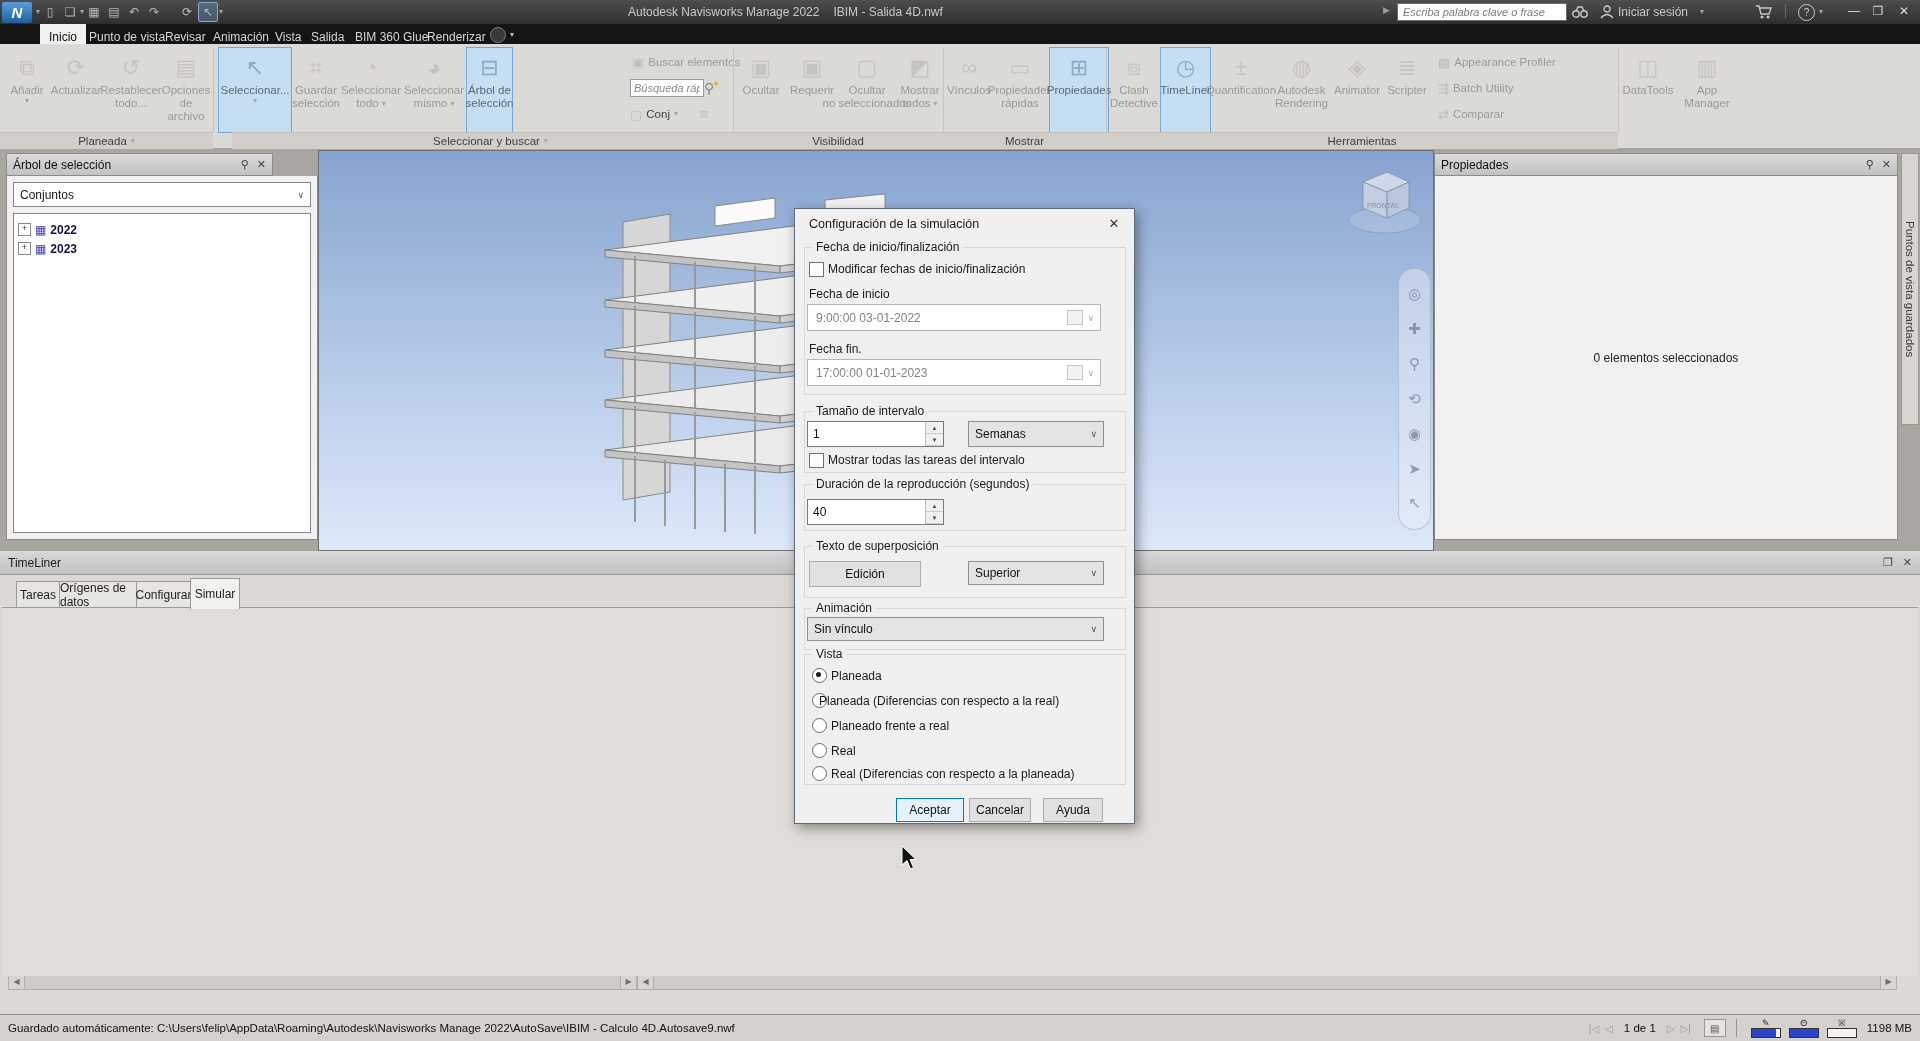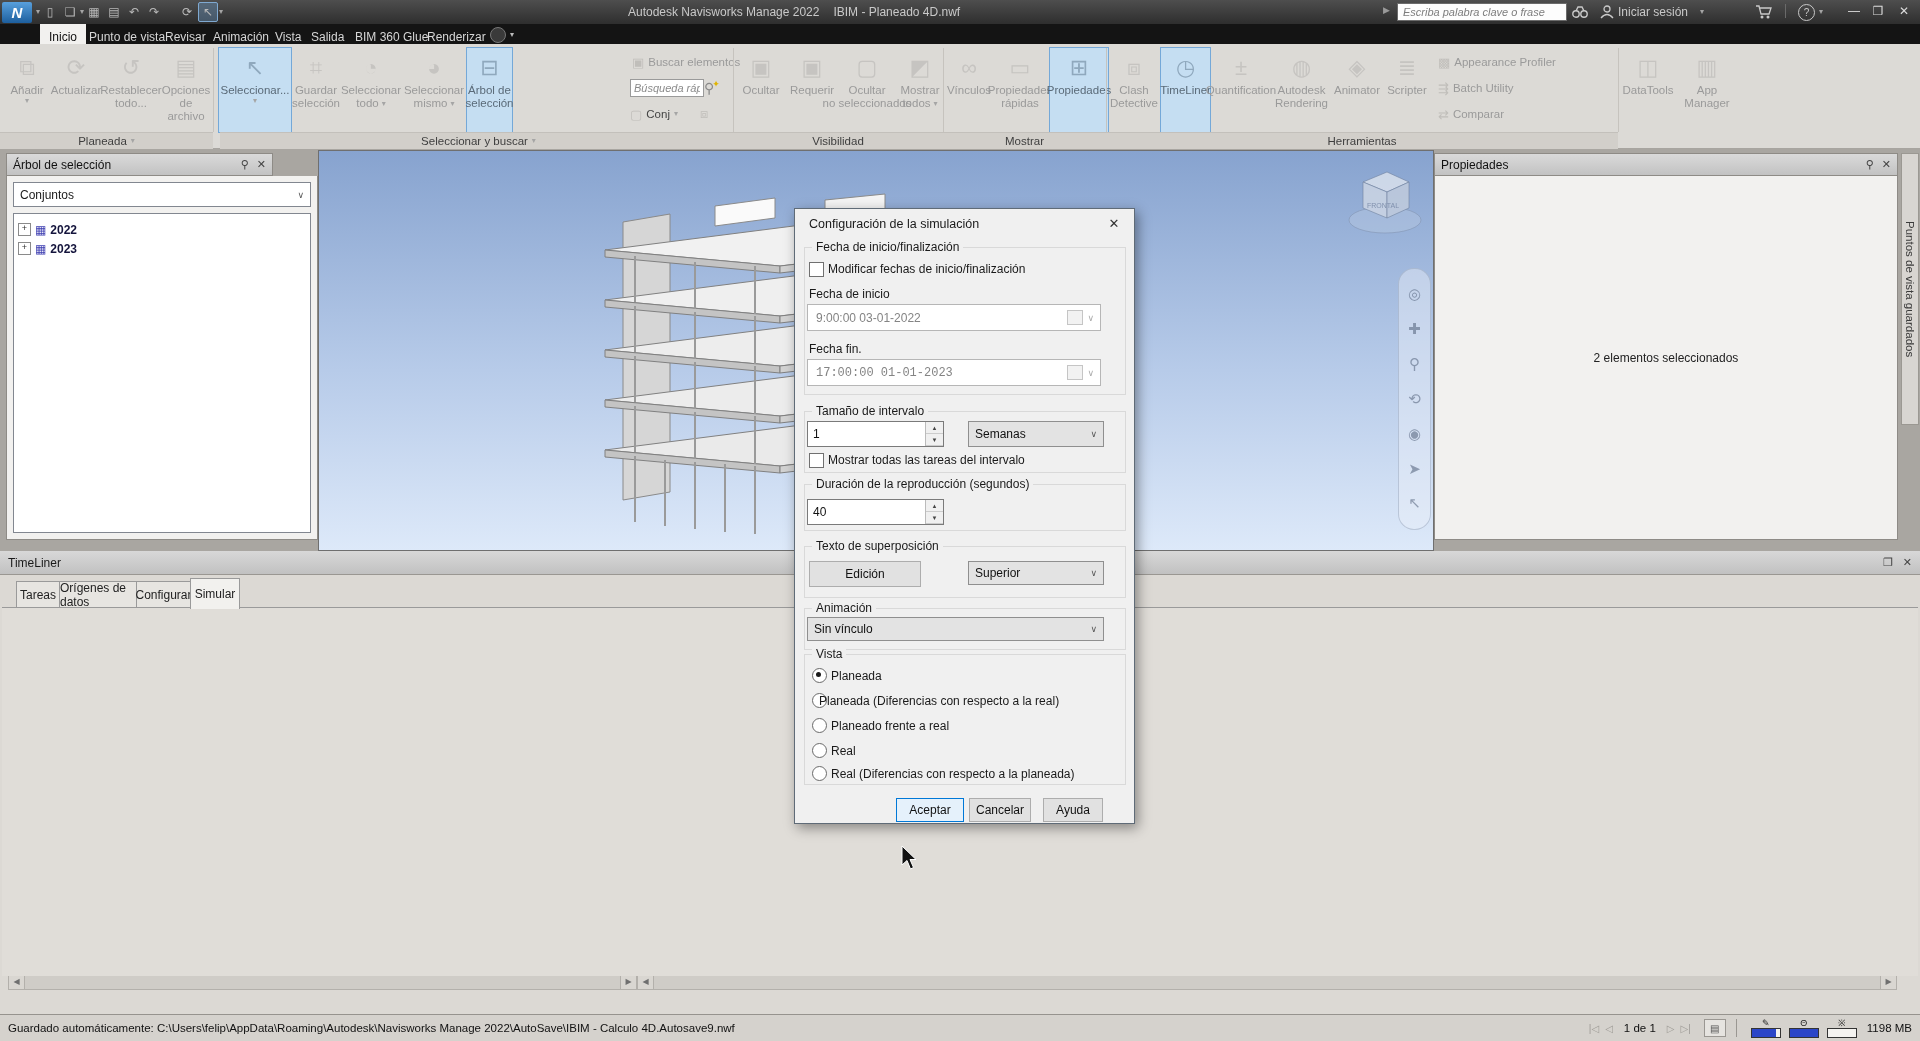--- a/index.html
+++ b/index.html
@@ -98,21 +98,21 @@
     <span class="cr">▾</span>
     <span class="qi">▦</span>
     <span class="qi">▤</span>
     <span class="qi">↶</span>
     <span class="qi">↷</span>
     <span class="qi" style="margin-left:14px">⟳</span>
     <span class="qi hl">↖</span>
     <span class="cr">▾</span>
     <div class="a f" style="left:628px;top:0;height:24px;gap:14px">
       <span>Autodesk Navisworks Manage 2022</span>
-      <span>IBIM - Planeado 4D.nwf</span>
+      <span>IBIM - Salida 4D.nwf</span>
     </div>
     <span class="a" style="left:1383px;top:5px;color:#9a9a9a;font-size:9px">▶</span>
     <input class="a" id="tsearch" style="left: 1397px; top: 3px;" placeholder="Escriba palabra clave o frase">
     <svg class="a" style="left:1572px;top:5px" width="16" height="13">
         <circle cx="4" cy="9" r="3.2" fill="none" stroke="#c9c9c9" stroke-width="1.4"></circle>
         <circle cx="12" cy="9" r="3.2" fill="none" stroke="#c9c9c9" stroke-width="1.4"></circle>
         <path d="M4 6 L6 2 L10 2 L12 6" fill="none" stroke="#c9c9c9" stroke-width="1.4"></path>
       </svg>
     <svg class="a" style="left:1600px;top:5px" width="14" height="14">
         <circle cx="7" cy="4" r="3" fill="none" stroke="#c9c9c9" stroke-width="1.3"></circle>
@@ -318,21 +318,21 @@
     </div>
   <div class="rb" style="left:1676px;width:62px">
       <span class="ri">▥</span>
       <span>App Manager</span>
     </div>
 
   <div class="gs" style="left:0;width:213px">
       <span>Planeada</span>
       <span class="cr">▾</span>
     </div>
-  <div class="gs" style="left:220px;width:517px">
+  <div class="gs" style="left:232px;width:517px">
       <span>Seleccionar y buscar</span>
       <span class="cr">▾</span>
     </div>
   <div class="gs" style="left:733px;width:210px">
       <span>Visibilidad</span>
     </div>
   <div class="gs" style="left:943px;width:163px">
       <span>Mostrar</span>
     </div>
   <div class="gs" style="left:1106px;width:512px">
@@ -446,21 +446,21 @@
   </div>
 
   <div class="a phead" style="left:1434px;top:153px;width:464px;height:23px;box-sizing:border-box">
     <span>Propiedades</span>
     <span class="pico">
         <span>⚲</span>
         <span>✕</span>
       </span>
   </div>
   <div class="a pbody f ct" style="left:1434px;top:176px;width:464px;height:364px;box-sizing:border-box">
-    <span style="color:#222">2 elementos seleccionados</span>
+    <span style="color:#222">0 elementos seleccionados</span>
   </div>
   <div class="a f ct vtxt" style="left:1901px;top:153px;width:18px;height:272px;background:#d8d5d1;border:1px solid #9b9892;box-sizing:border-box">
       <span>Puntos de vista guardados</span>
     </div>
 
   <div class="a" id="tl"></div>
   <div class="a" id="tlhead">
     <span>TimeLiner</span>
     <span style="margin-left:auto;display:flex;gap:10px;color:#444;font-size:11px">
         <span>❐</span>
@@ -690,21 +690,21 @@
     <div class="dlab" style="left:14px;top:78px">Fecha de inicio</div>
     <div class="din f" style="left:12px;top:95px;width:294px;height:27px">
       <input style="border: none; outline: none; background: transparent; color: rgb(132, 132, 132); font-size: 12px; width: 200px;" value="9:00:00 03-01-2022">
       <span style="margin-left:auto;display:flex;gap:4px;align-items:center">
           <span style="width:14px;height:13px;border:1px solid #c5c5c5;background:#f2f2f2"></span>
           <span class="chev" style="color:#aaa">∨</span>
         </span>
     </div>
     <div class="dlab" style="left:14px;top:133px">Fecha fin.</div>
     <div class="din f" style="left:12px;top:150px;width:294px;height:27px">
-      <input style="border: none; outline: none; background: transparent; color: rgb(132, 132, 132); font-size: 12px; width: 200px; font-family: Liberation Mono, monospace;" value="17:00:00 01-01-2023">
+      <input style="border: none; outline: none; background: transparent; color: rgb(132, 132, 132); font-size: 12px; width: 200px;" value="17:00:00 01-01-2023">
       <span style="margin-left:auto;display:flex;gap:4px;align-items:center">
           <span style="width:14px;height:13px;border:1px solid #c5c5c5;background:#f2f2f2"></span>
           <span class="chev" style="color:#aaa">∨</span>
         </span>
     </div>
 
     <div class="gbox" style="left:9px;top:202px;width:320px;height:60px"></div>
     <div class="glab" style="left:17px;top:195px">Tamaño de intervalo</div>
     <div class="spinbox" style="left:12px;top:212px;width:137px;height:26px">
       <input value="1" style="">

